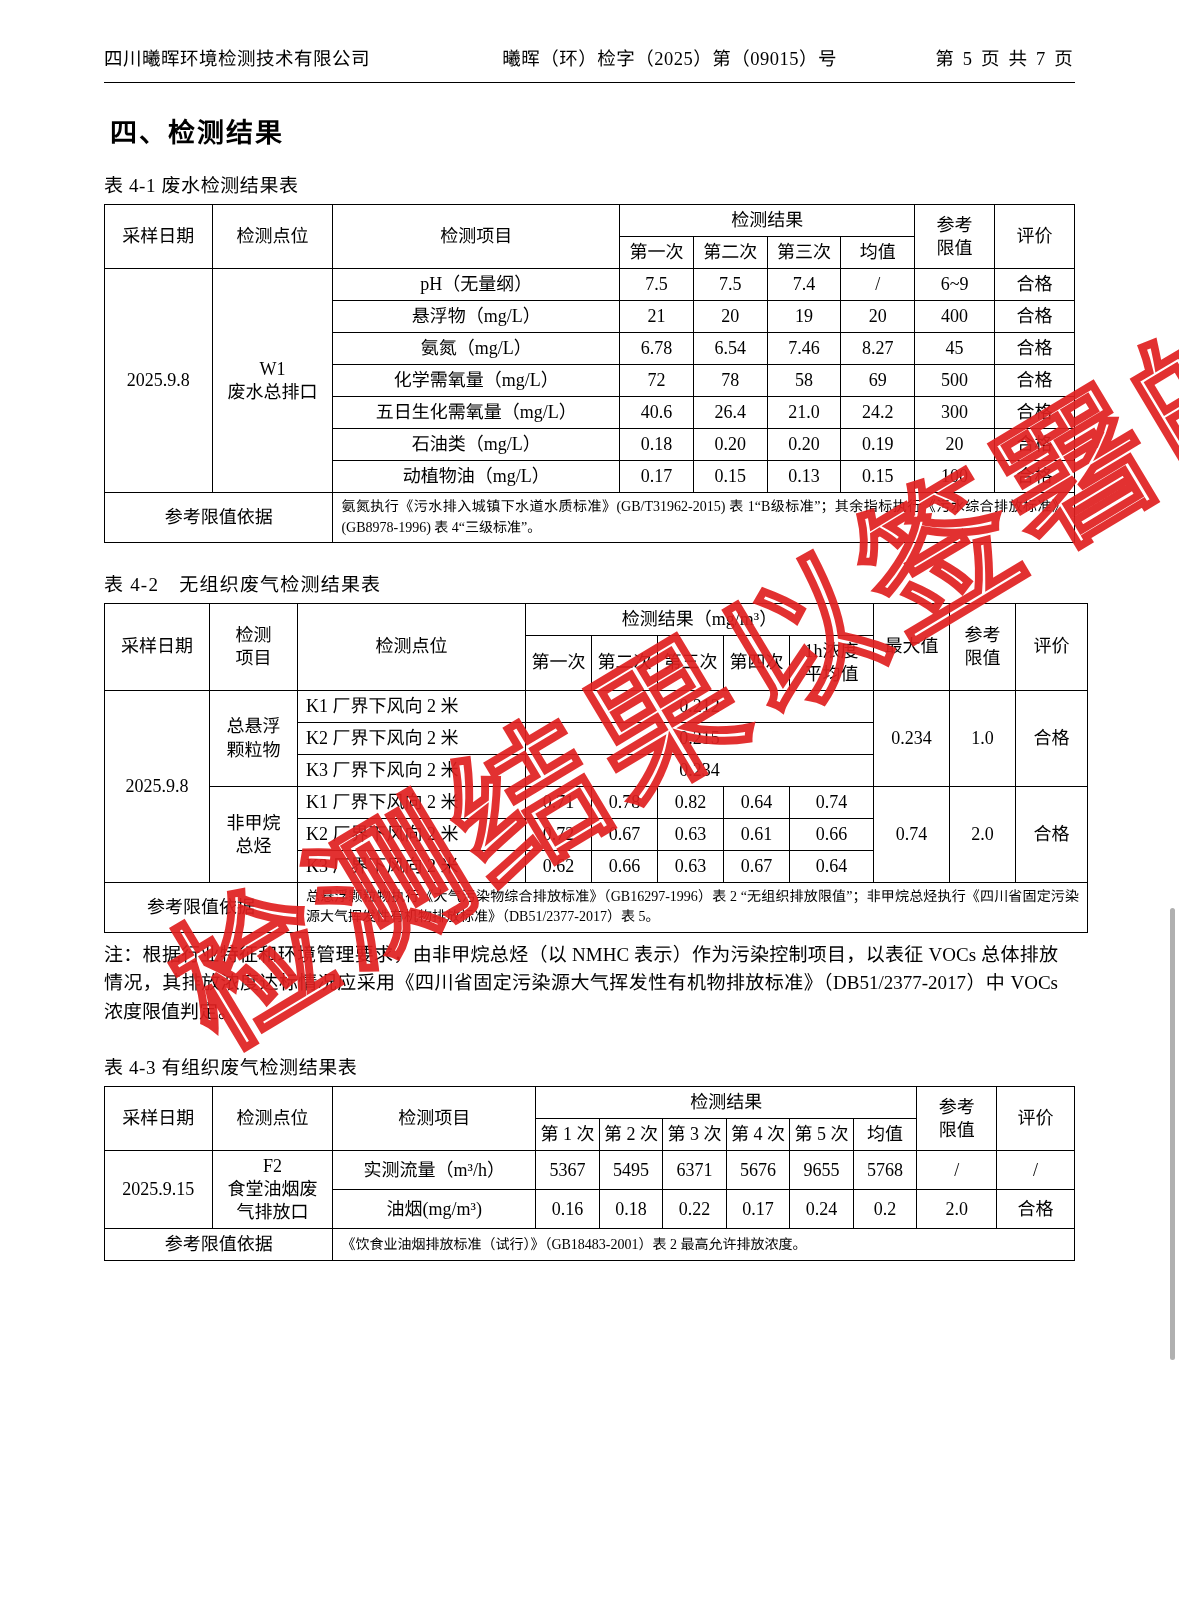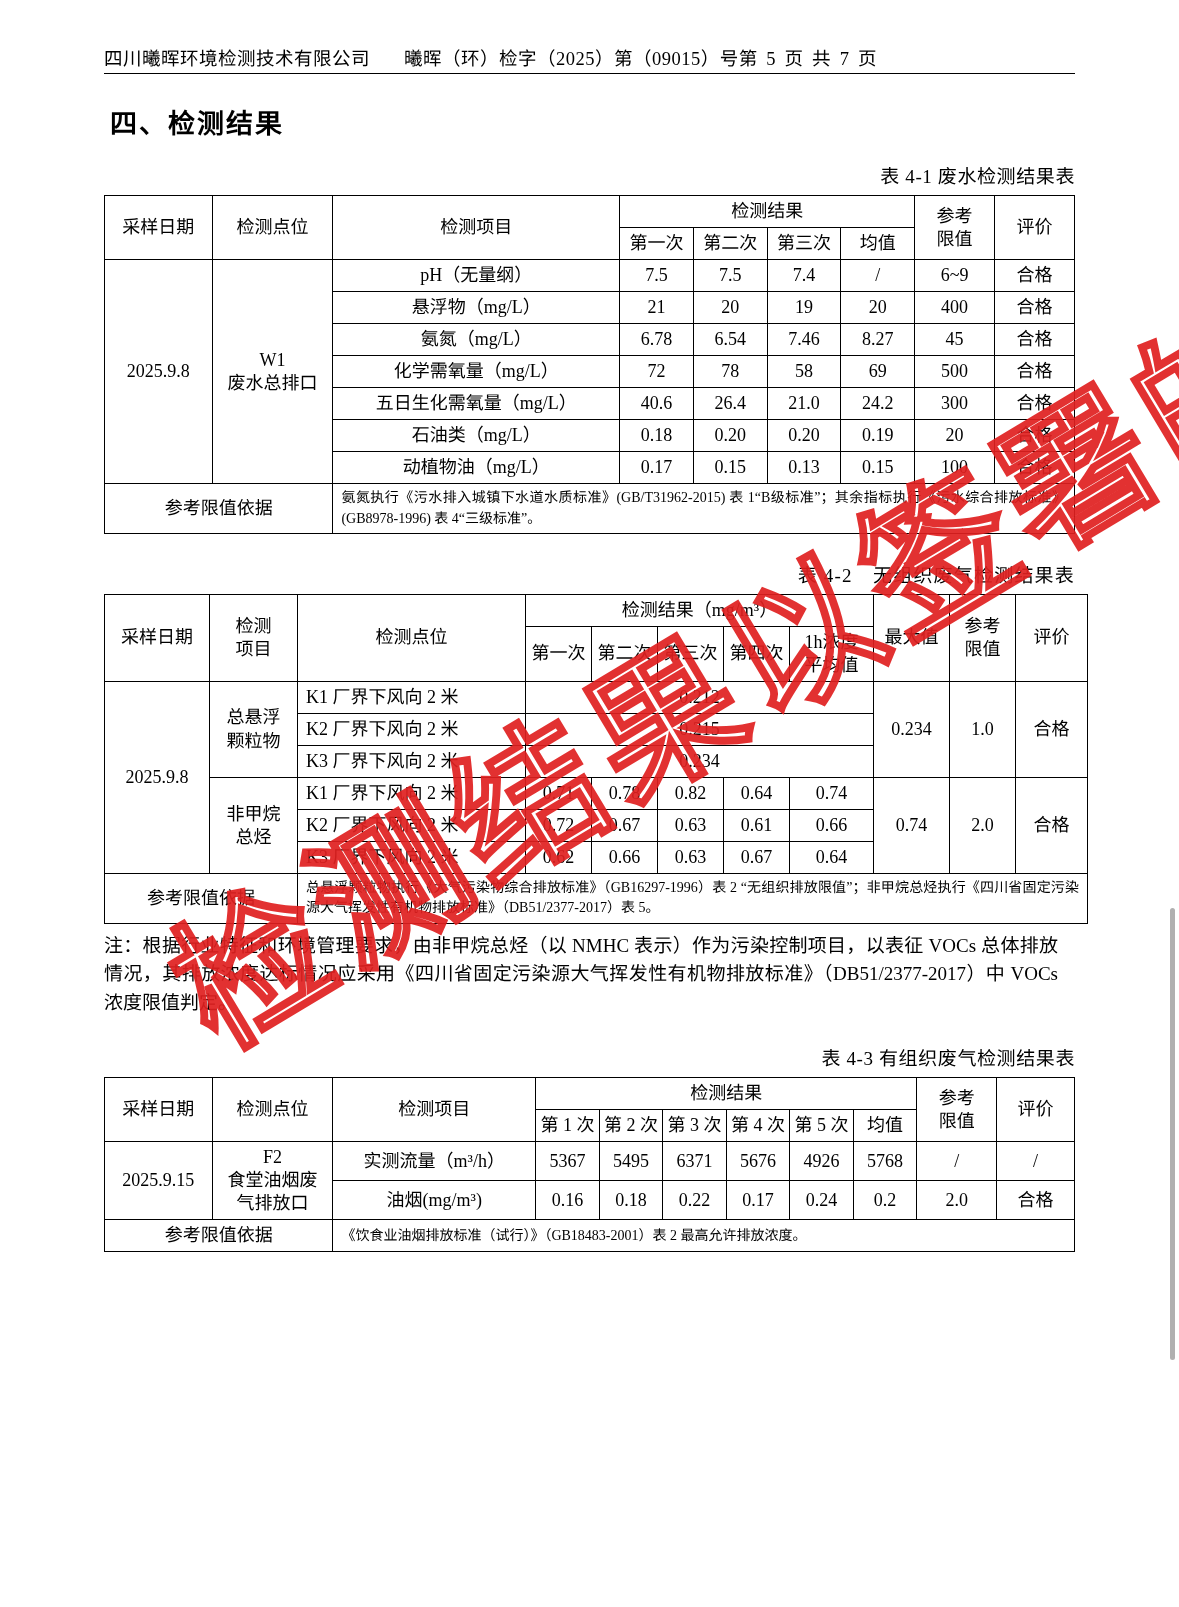--- a/index.html
+++ b/index.html
@@ -14,38 +14,38 @@
     overflow: hidden;
   }
   .page {
     position: relative;
     width: 1179px; height: 1607px;
     padding: 44px 104px 0 104px;
   }
 
   
   .hdr {
-    display: flex; align-items: baseline; 
+    display: flex; align-items: baseline; justify-content: space-between;
     font-size: 18.5px;
-    padding-bottom: 3px;
+    padding-bottom: 12px;
     border-bottom: 1.6px solid #000;
   }
   .hdr-left { white-space: nowrap; letter-spacing: .5px; }
   .hdr-mid { white-space: nowrap; letter-spacing: .5px; margin-left: 34px; }
   .hdr-right { white-space: nowrap; letter-spacing: 2.2px; }
 
   
   .sec-title {
     font-size: 27px; font-weight: bold;
     letter-spacing: 2px;
     margin: 28px 0 16px 6px;
   }
 
   .tbl-caption {
-    text-align: right;
+    text-align: left;
     font-size: 19px;
     margin: 20px 0 7px 0;
     letter-spacing: .6px;
   }
   .tbl-caption.sp { letter-spacing: 1.2px; }
 
   table {
     border-collapse: collapse;
     width: 100%;
     font-size: 18px;
@@ -374,21 +374,21 @@
           <td rowspan="2">
             <span>F2</span><br>
             <span>食堂油烟废</span><br>
             <span>气排放口</span>
           </td>
           <td>实测流量（m³/h）</td>
           <td>5367</td>
           <td>5495</td>
           <td>6371</td>
           <td>5676</td>
-          <td>4926</td>
+          <td>9655</td>
           <td>5768</td>
           <td>/</td>
           <td>/</td>
         </tr>
         <tr class="thickline">
           <td>油烟(mg/m³)</td>
           <td>0.16</td>
           <td>0.18</td>
           <td>0.22</td>
           <td>0.17</td>

